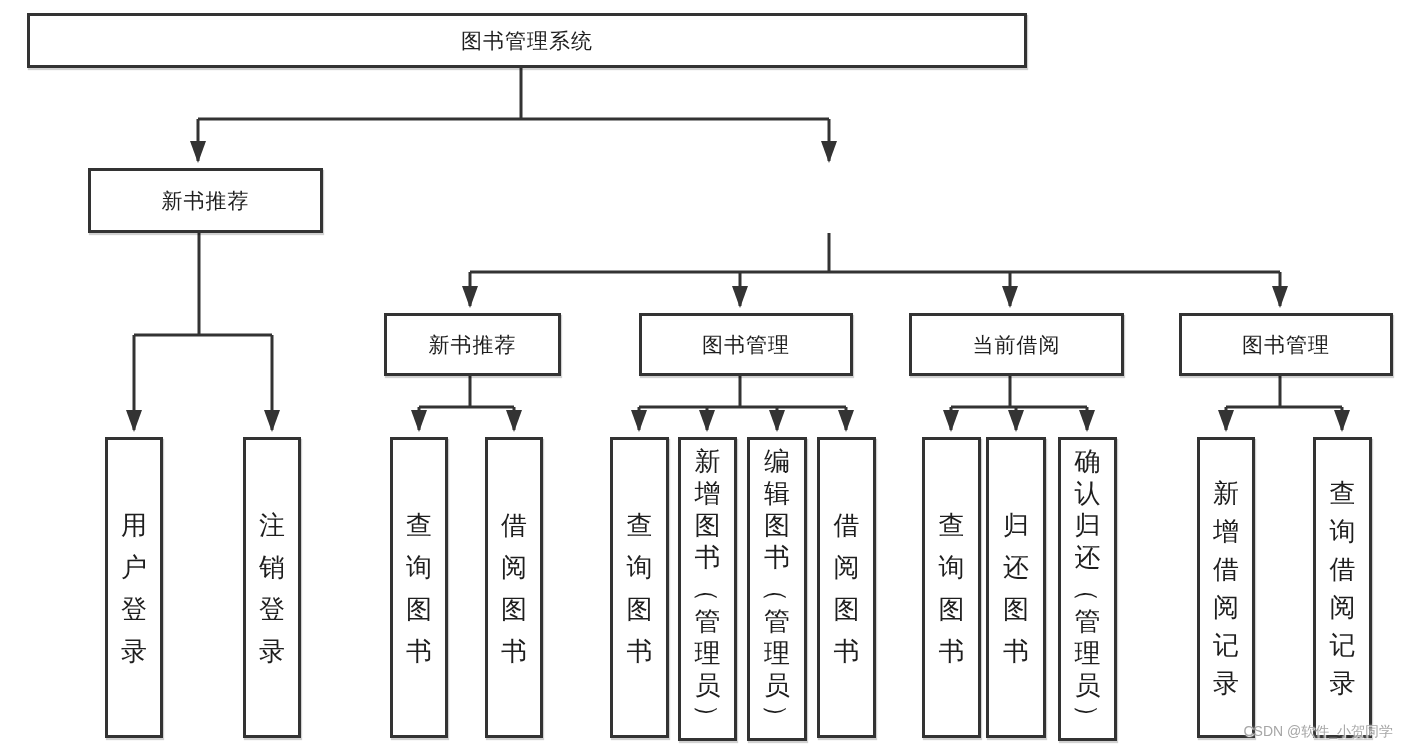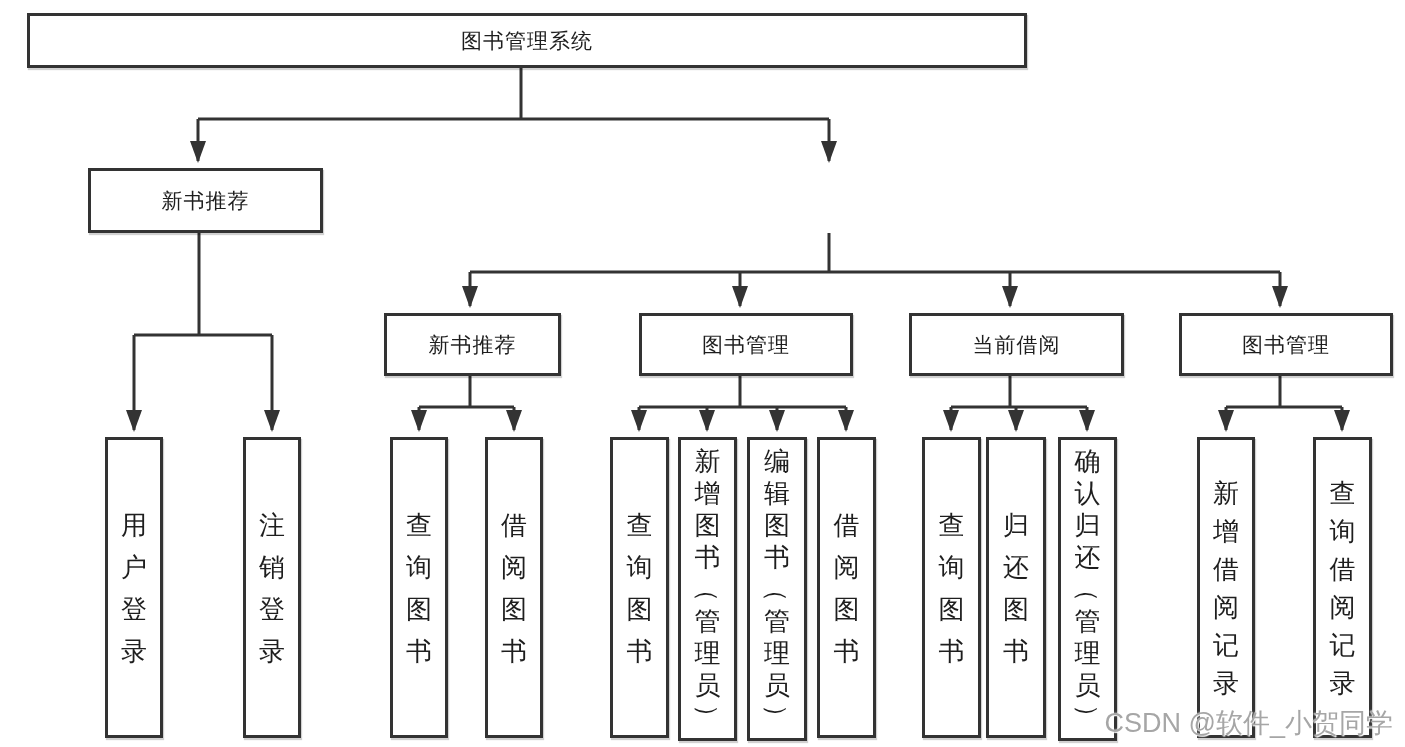--- a/index.html
+++ b/index.html
@@ -42,21 +42,21 @@
     font-size:26px;
   }
   .box.v span{display:block;text-align:center;}
   .vt4 span{line-height:42px;}
   .vt6 span{line-height:38px;}
   .vt9 span{line-height:32px;}
   .box.v span.rot{transform:rotate(90deg);}
   .watermark{
     position:absolute;
     right:12px;bottom:6px;
-    font-size:27px;
+    font-size:14px;
     color:var(--wm);
     text-shadow:0 0 2px #ffffff,1px 1px 1px #ffffff;
     white-space:nowrap;
   }
 </style>
 </head>
 <body>
 
 <div class="canvas">
 

